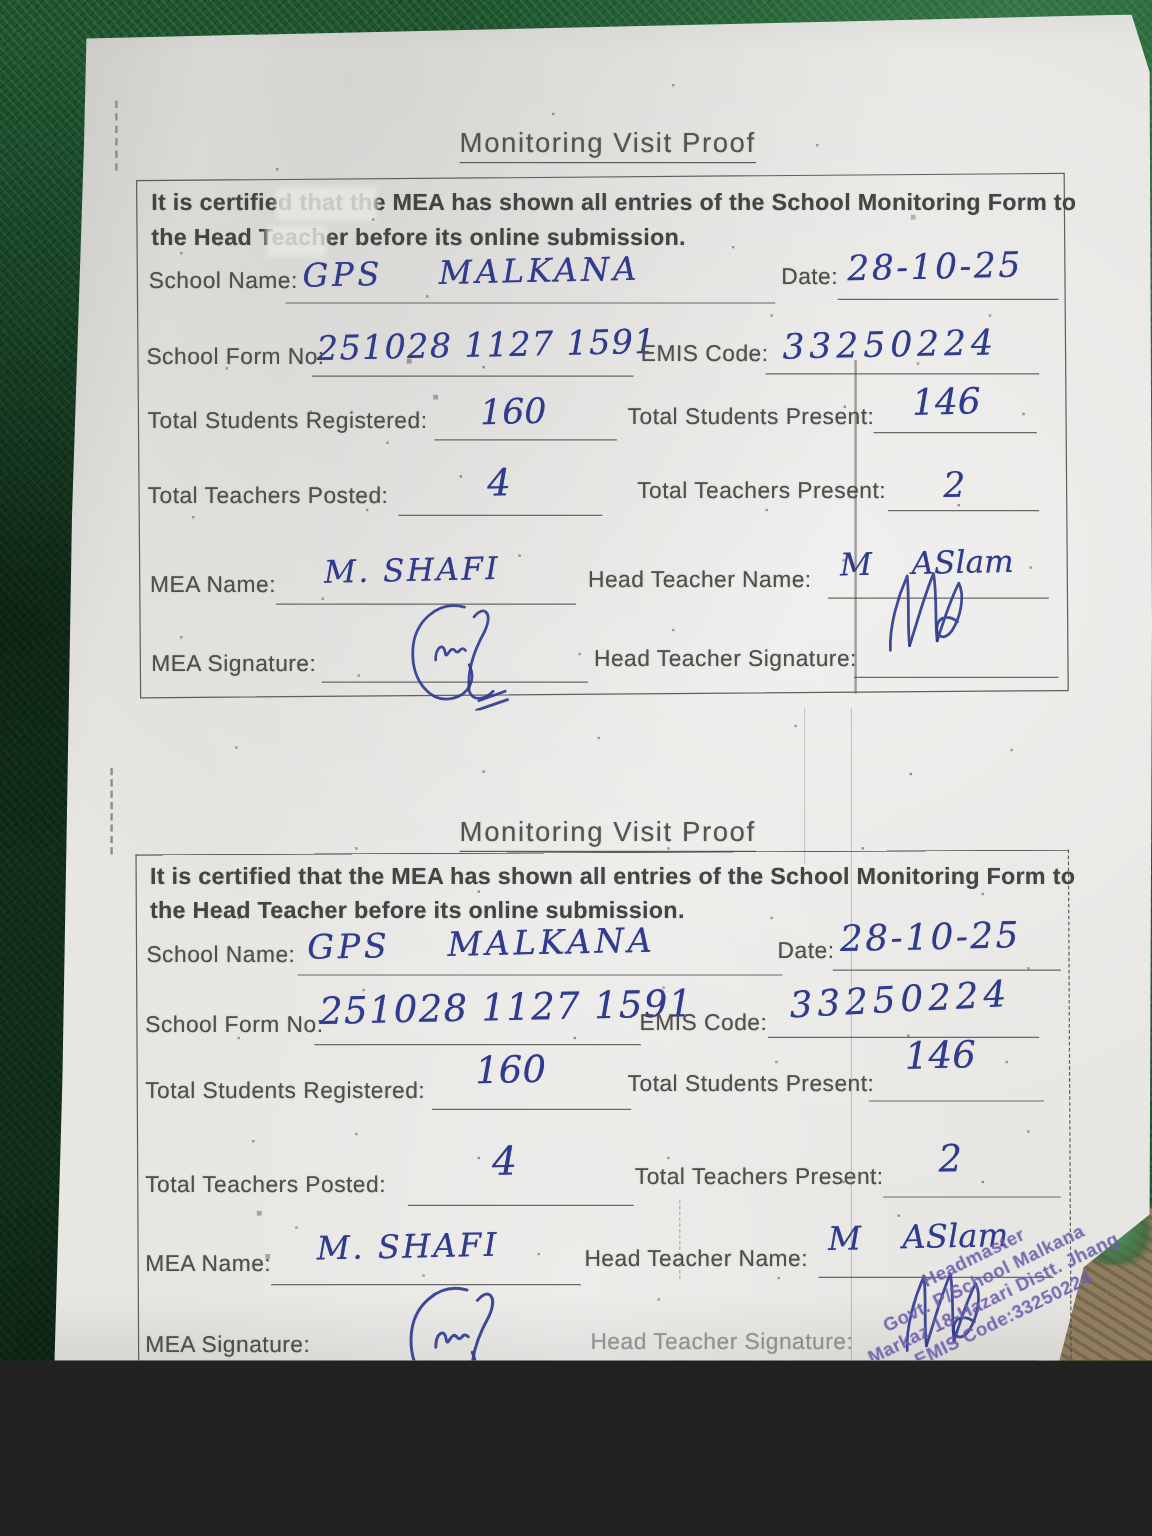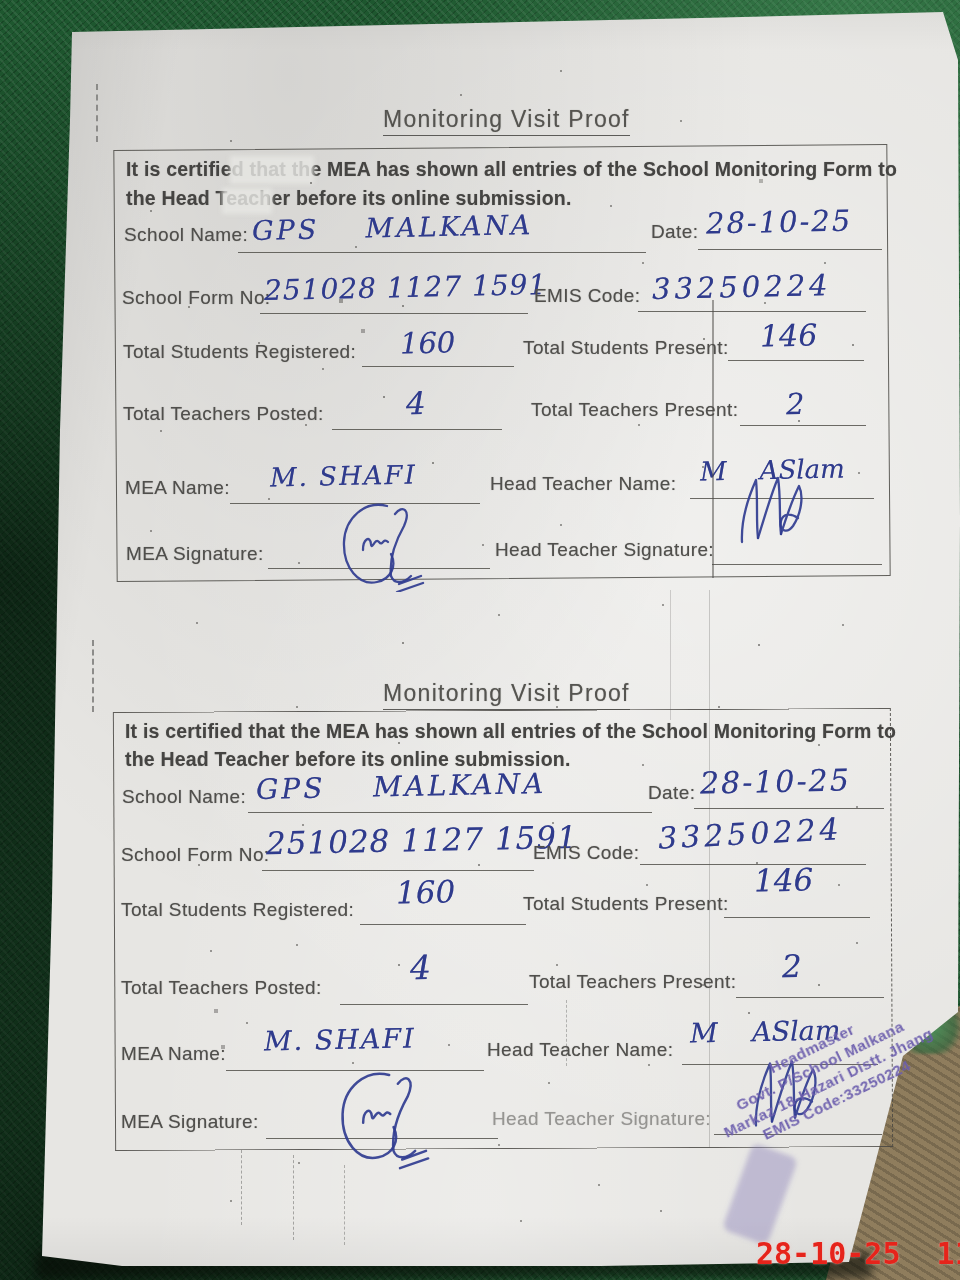--- a/index.html
+++ b/index.html
@@ -1,16 +1,16 @@
 <!DOCTYPE html>
 <html><head>
 <meta charset="utf-8">
 <style>
   html,body{margin:0;padding:0;background:#222;}
-  #scene{position:relative;width:960px;height:1280px;overflow:hidden;
+  #scene{position:relative;width:960px;height:1134px;overflow:hidden;
     background-color:#1e572f;
     background-image:
       radial-gradient(ellipse at 88% 1%, rgba(90,170,110,0.38), transparent 38%),
       radial-gradient(ellipse at 0% 45%, rgba(0,0,0,0.55), transparent 55%),
       radial-gradient(ellipse at 5% 100%, rgba(0,0,0,0.6), transparent 45%),
       repeating-linear-gradient(48deg, rgba(255,255,255,0.07) 0 2px, transparent 2px 6px),
       repeating-linear-gradient(-42deg, rgba(0,0,0,0.20) 0 1px, transparent 1px 5px);
     font-family:"Liberation Sans",sans-serif;}
   .dirt{position:absolute;inset:0;
     clip-path:polygon(896px 1046px,928px 1018px,960px 1006px,960px 1280px,826px 1280px,850px 1186px,872px 1112px);

